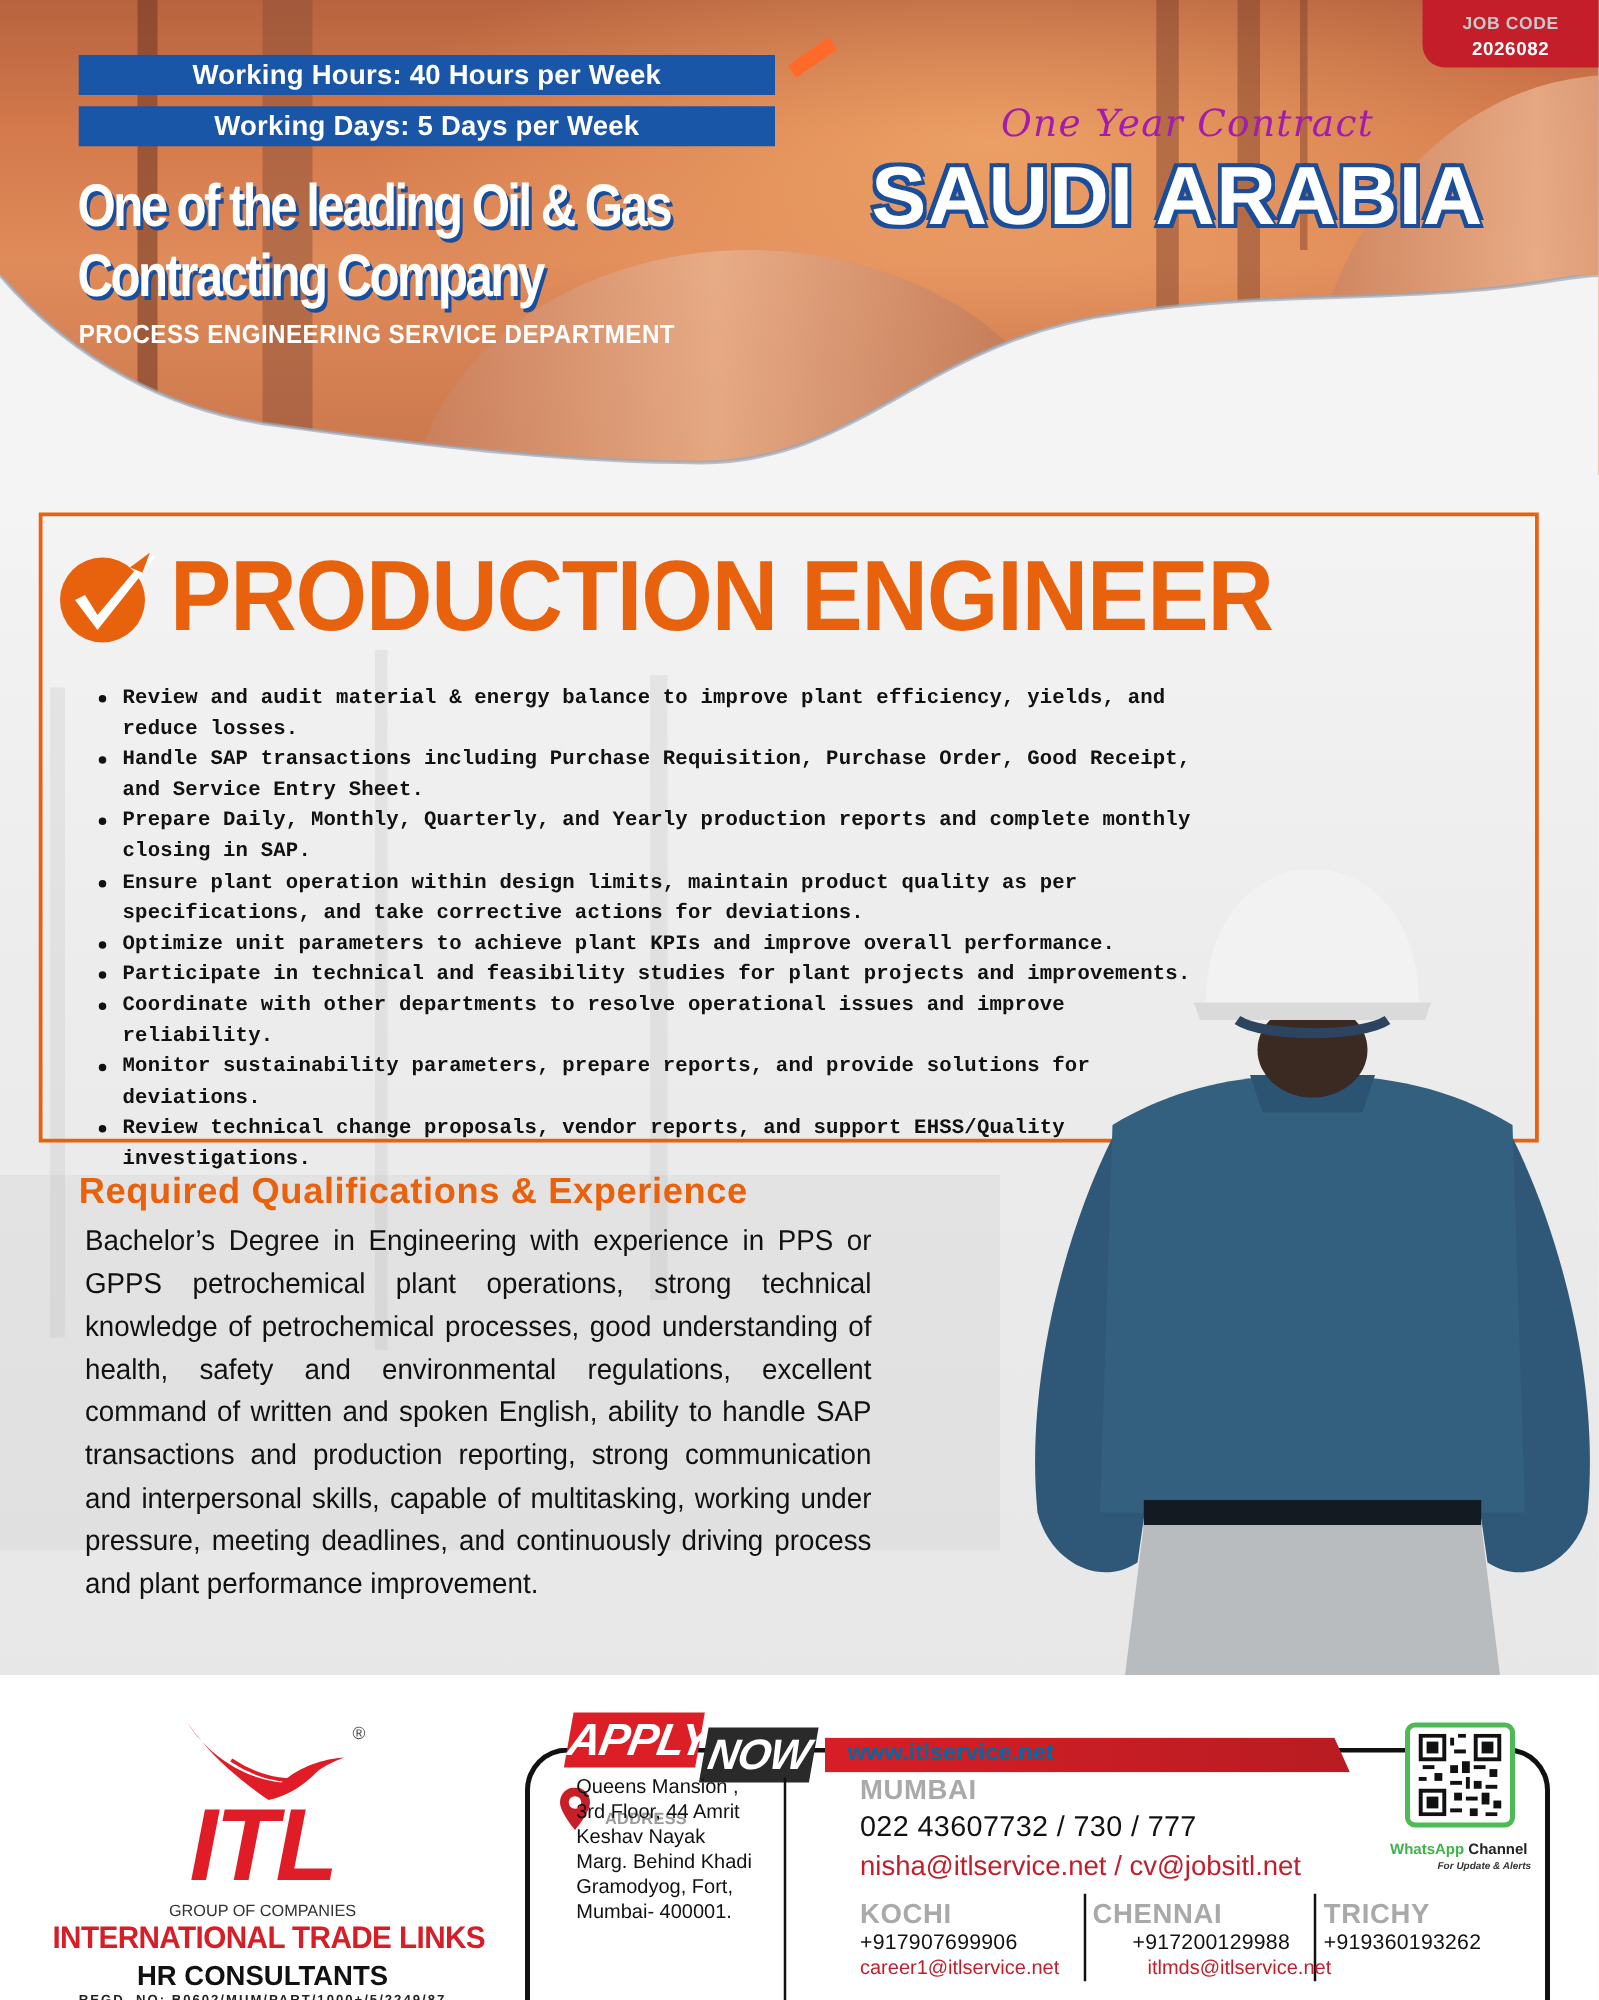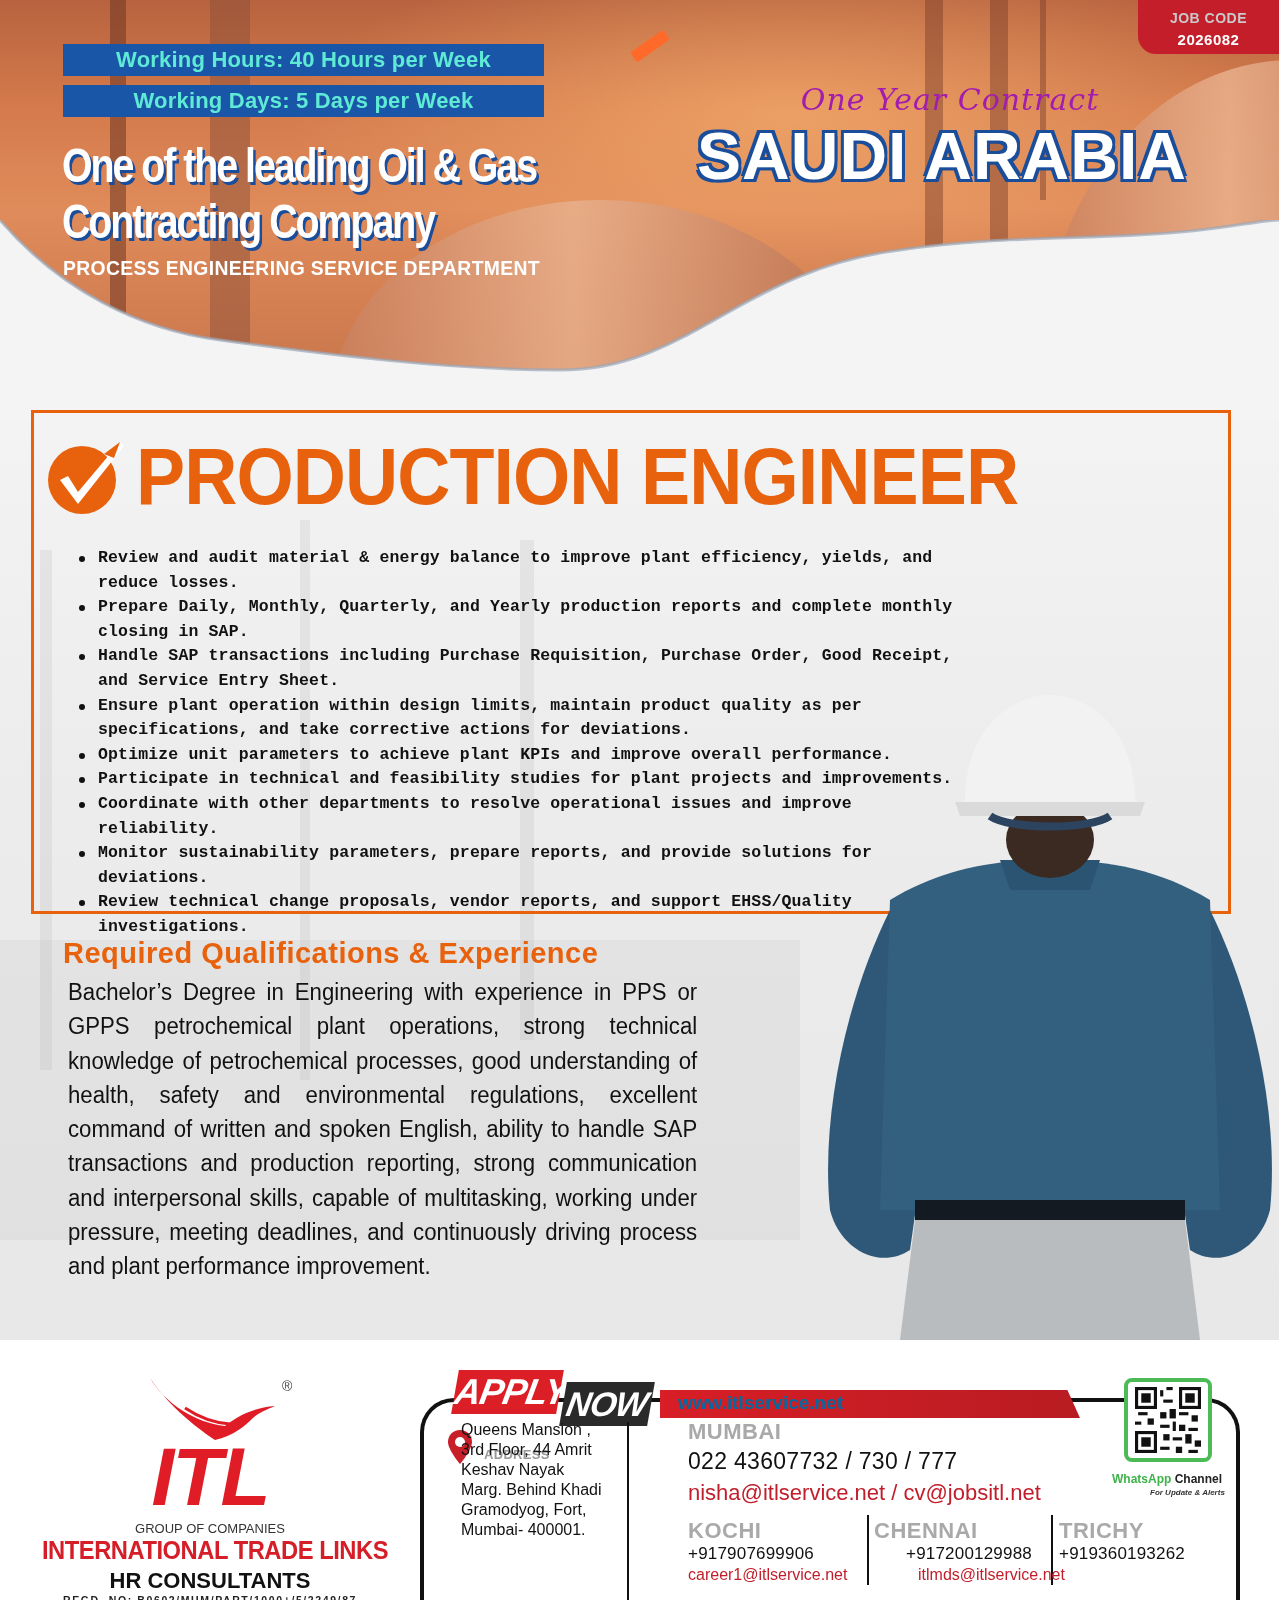--- a/index.html
+++ b/index.html
@@ -23,22 +23,22 @@
   .hero .tower.c { left: 925px; top: 0; width: 18px; height: 300px; background: rgba(120,60,40,0.45); }
   .hero .tower.d { left: 990px; top: 0; width: 18px; height: 300px; background: rgba(120,60,40,0.45); }
   .hero .tower.e { left: 1040px; top: 0; width: 6px; height: 200px; background: rgba(120,60,40,0.45); }
   .hero .windsock { position: absolute; left: 630px; top: 40px; width: 40px; height: 12px; background: #ff6a2a; transform: rotate(-35deg); border-radius: 2px; }
 
   .wave {
     position: absolute; left: 0; top: 220px; width: 1279px; height: 200px;
   }
 
   .info-bar {
-    position: absolute; left: 63px; width: 481px; height: 32px;
-    background: #1a56a8; color: #5eead4; font-weight: bold; font-size: 22px;
+    position: absolute; left: 63px; width: 557px; height: 32px;
+    background: #1a56a8; color: #ffffff; font-weight: bold; font-size: 22px;
     text-align: center; line-height: 32px; letter-spacing: 0.2px;
   }
   .info-bar.hours { top: 44px; }
   .info-bar.days { top: 85px; }
 
   .company-title {
     position: absolute; left: 62px; top: 138px; width: 560px;
     color: #fff; font-family: "Liberation Sans", sans-serif; font-weight: bold;
     font-size: 48px; line-height: 56px; letter-spacing: -2.5px;
     transform: scaleX(0.82); transform-origin: left top;
@@ -229,22 +229,22 @@
   <svg class="check-icon" viewBox="0 0 82 82">
     <circle cx="38" cy="44" r="34" fill="#e8620e"></circle>
     <path d="M16,44 L24,40 L34,56 L76,6 L80,10 L34,68 Z" fill="#ffffff"></path>
     <path d="M60,18 L76,6 L70,22 Z" fill="#e8620e"></path>
   </svg>
   <div class="job-title">PRODUCTION ENGINEER</div>
 </div>
 
 <ul class="duties">
   <li>Review and audit material &amp; energy balance to improve plant efficiency, yields, and reduce losses.</li>
+  <li>Handle SAP transactions including Purchase Requisition, Purchase Order, Good Receipt, and Service Entry Sheet.</li>
   <li>Prepare Daily, Monthly, Quarterly, and Yearly production reports and complete monthly closing in SAP.</li>
-  <li>Handle SAP transactions including Purchase Requisition, Purchase Order, Good Receipt, and Service Entry Sheet.</li>
   <li>Ensure plant operation within design limits, maintain product quality as per specifications, and take corrective actions for deviations.</li>
   <li>Optimize unit parameters to achieve plant KPIs and improve overall performance.</li>
   <li>Participate in technical and feasibility studies for plant projects and improvements.</li>
   <li>Coordinate with other departments to resolve operational issues and improve reliability.</li>
   <li>Monitor sustainability parameters, prepare reports, and provide solutions for deviations.</li>
   <li>Review technical change proposals, vendor reports, and support EHSS/Quality investigations.</li>
 </ul>
 
 <svg class="worker" viewBox="0 0 460 650">
 

